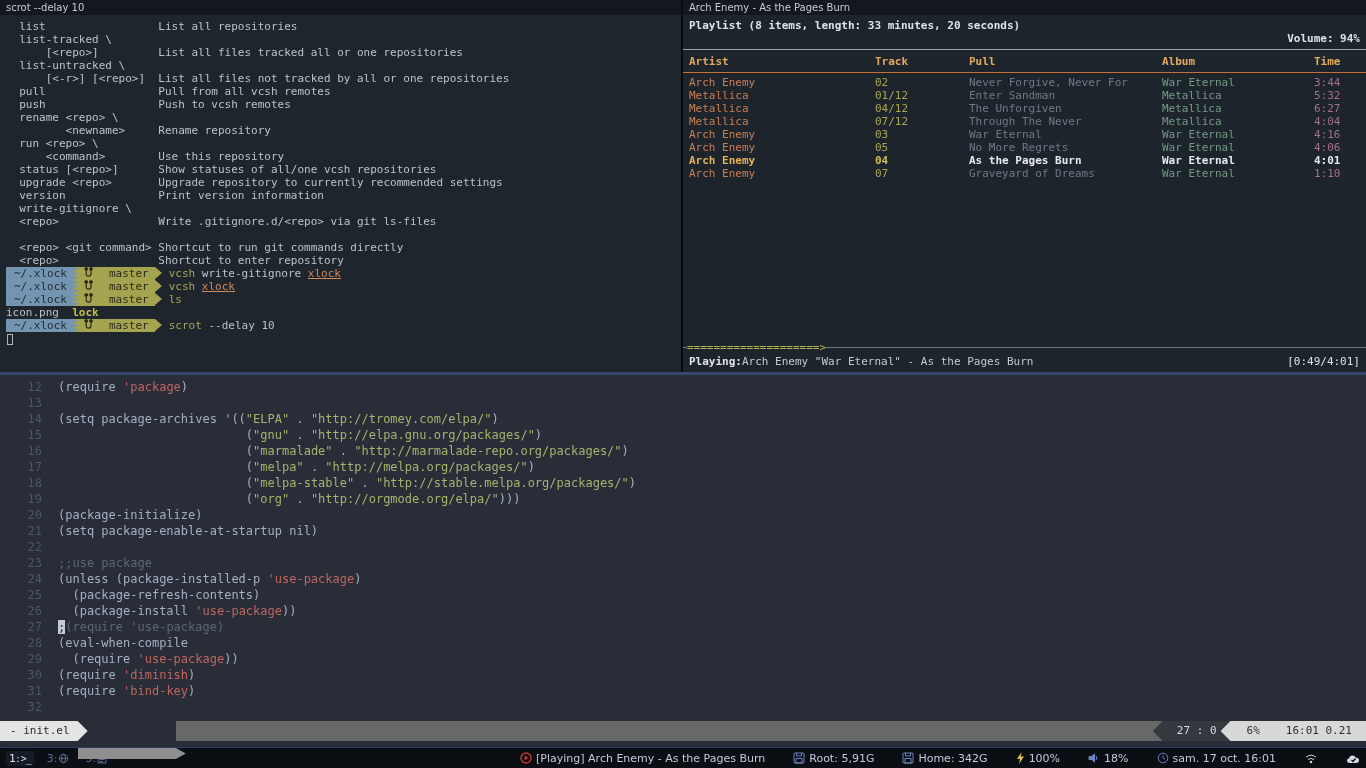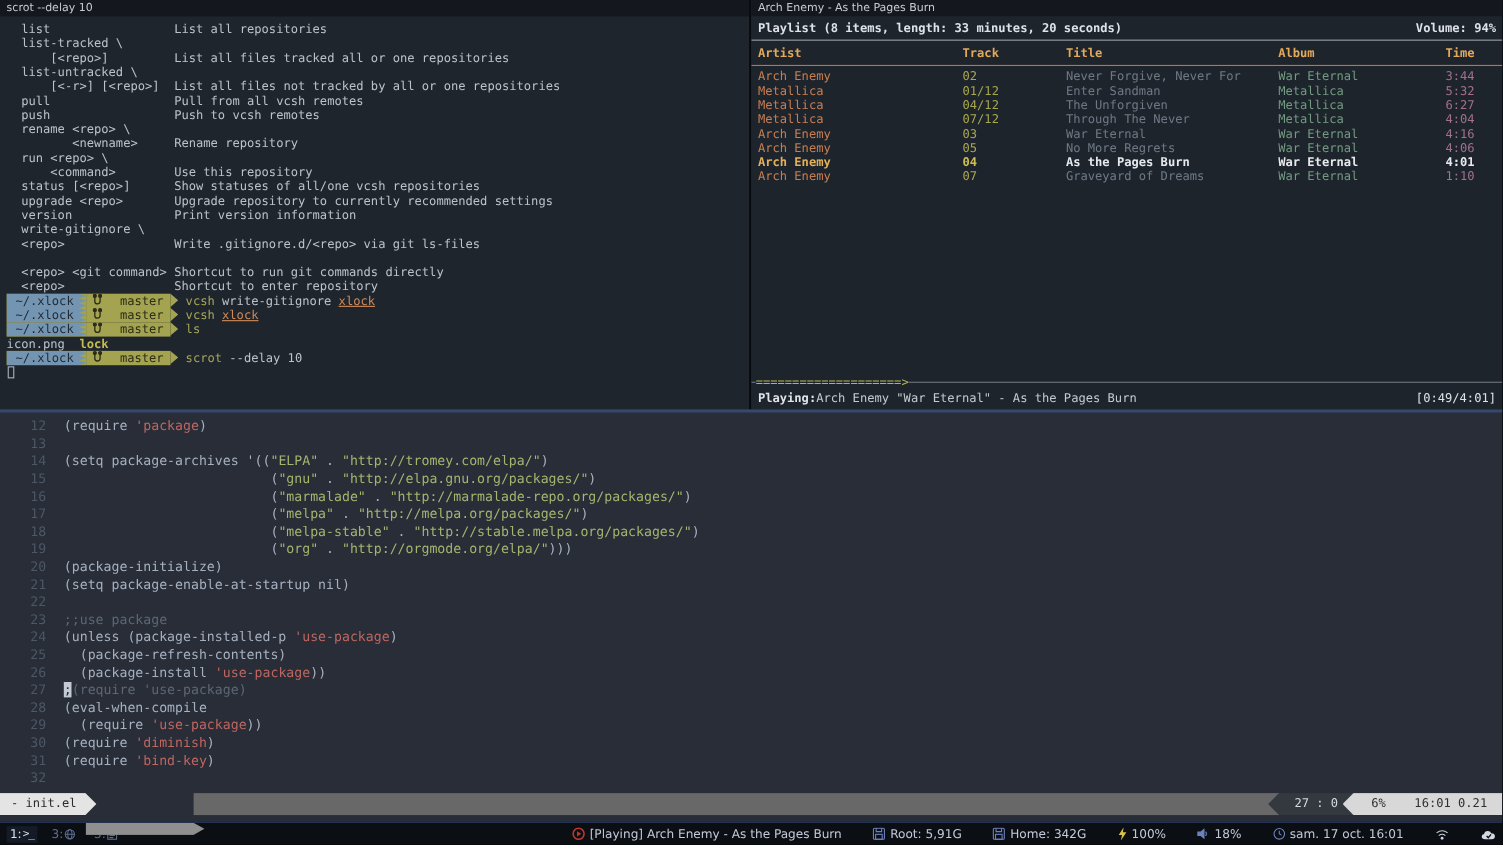--- a/index.html
+++ b/index.html
@@ -31,21 +31,21 @@
   .pp-path {
     background:#7495b2; color:#1f2933; padding:0 12px 0 8px; white-space:pre;
     clip-path:polygon(0 0,calc(100% - 7px) 0,100% 16.7%,calc(100% - 7px) 33.3%,100% 50%,calc(100% - 7px) 66.7%,100% 83.3%,calc(100% - 7px) 100%,0 100%);
   }
   .pp-branch { background:#a3a350; color:#2c2c18; padding:0 6px 0 5px; display:inline-flex; align-items:center; gap:16px; white-space:pre; }
   .pp-arrow { width:0; height:0; border-top:6.5px solid transparent; border-bottom:6.5px solid transparent; border-left:7px solid #a3a350; }
   .pp-cmd { padding-left:7px; white-space:pre; }
   .t-cursor { display:inline-block; width:6px; height:11px; border:1px solid #aab4bd; margin-left:1px; vertical-align:middle; }
   
   .player-body { display:flex; flex-direction:column; flex:1 1 auto; font-size:11px; line-height:13px; overflow:hidden; background:#1e242c; }
-  .pl-header { display:flex; padding:4px 6px 3px 6px; color:#dde2e8; font-weight:bold; }
+  .pl-header { display:flex; padding:4px 6px 3px 6px; color:#dde2e8; font-weight:bold;flex-direction:column; }
   .pl-header .vol { margin-left:auto; font-weight:bold; }
   .pl-hr1 { border-top:1px solid #9aa1a9; margin:1px 0 2px 0; }
   .pl-cols, .pl-row { display:grid; grid-template-columns:152px 60px 1fr 118px 46px; padding:0 6px; height:13px;gap:34px; }
   .pl-cols { color:#e2a95b; font-weight:bold; padding-top:3px; height:17px; }
   .pl-hr2 { border-top:1px solid #c87137; margin:3px 0 3px 0; }
   .pl-row span { white-space:nowrap; overflow:hidden; }
   .pl-artist { color:#c77e52; }
   .pl-track  { color:#a8a74f; }
   .pl-title  { color:#6f7985; }
   .pl-album  { color:#739a82; }
@@ -161,21 +161,21 @@
       <div class="titlebar">Arch Enemy - As the Pages Burn</div>
       <div class="player-body">
         <div class="pl-header">
           <span>Playlist (8 items, length: 33 minutes, 20 seconds)</span>
           <span class="vol">Volume: 94%</span>
         </div>
         <div class="pl-hr1"></div>
         <div class="pl-cols" id="playlist-headers">
             <span class="pl-h">Artist</span>
             <span class="pl-h">Track</span>
-            <span class="pl-h">Title</span>
+            <span class="pl-h">Pull</span>
             <span class="pl-h">Album</span>
             <span class="pl-h">Time</span>
           </div>
         <div class="pl-hr2"></div>
         <div id="playlist-rows">
             <div class="pl-row">
               <span class="pl-artist">Arch Enemy</span>
               <span class="pl-track">02</span>
               <span class="pl-title">Never Forgive, Never Forget</span>
               <span class="pl-album">War Eternal</span>

